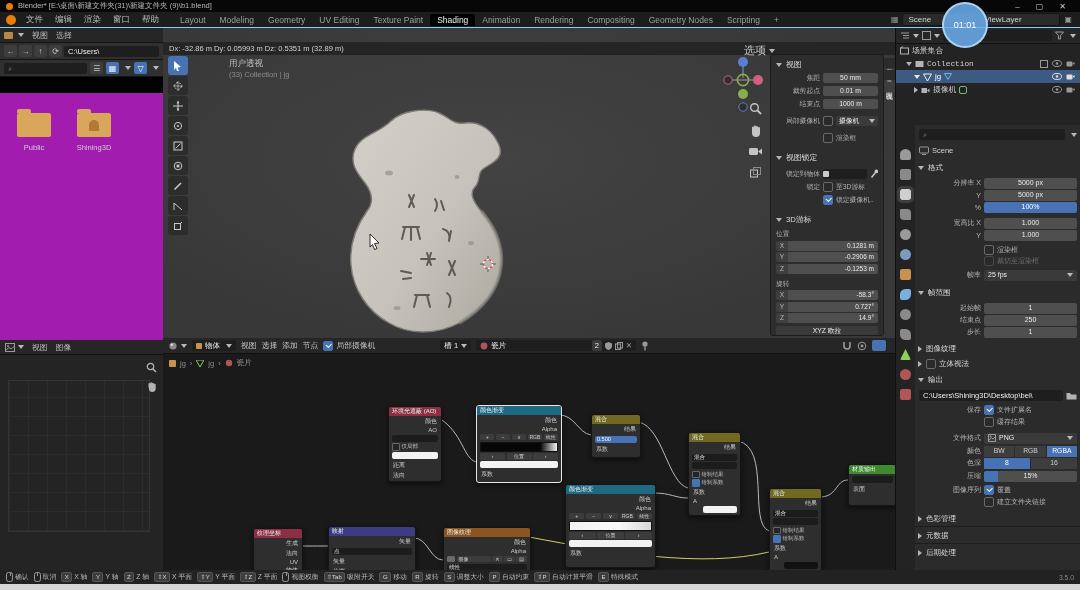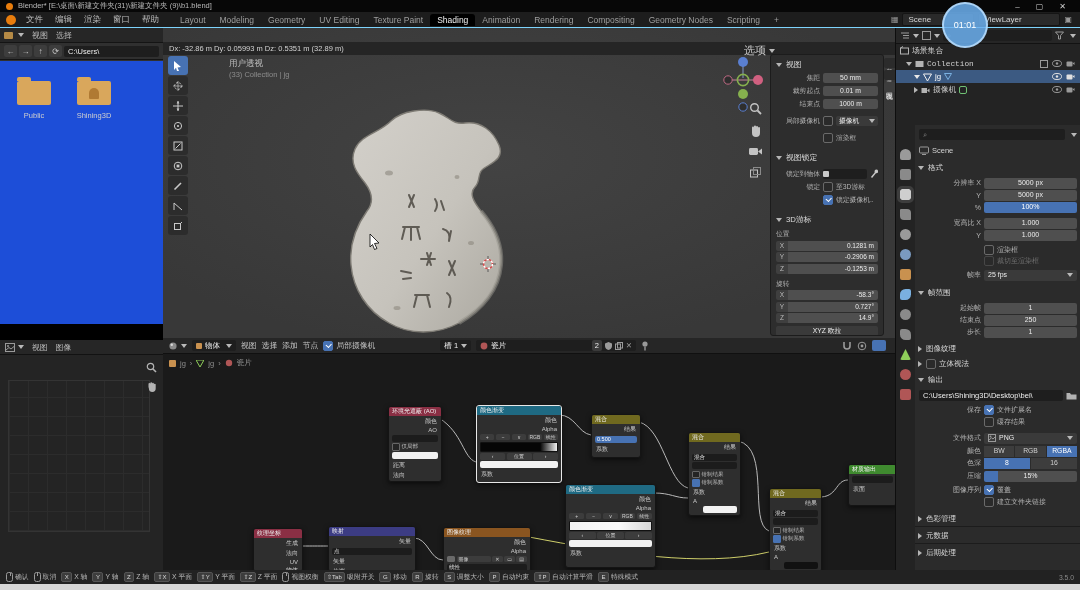--- a/index.html
+++ b/index.html
@@ -39,21 +39,21 @@
   .sechead{font-size:7.8px;color:#dcdcdc;display:flex;align-items:center;}
   
   .fb-head{left:0;top:28px;width:163px;height:15px;background:#262626;display:flex;align-items:center;
            font-size:8px;color:#bdbdbd;border-bottom:1px solid #141414;box-sizing:border-box;padding-left:4px;gap:8px;}
   .fb-nav{left:0;top:43px;width:163px;height:17px;background:#303030;display:flex;align-items:center;gap:2px;
           padding:0 4px;box-sizing:border-box;border-bottom:1px solid #141414;}
   .navbtn{width:13px;height:12px;background:#3d3d3d;border-radius:2px;color:#c9c9c9;font-size:8px;
           display:flex;align-items:center;justify-content:center;}
   .fb-search{left:0;top:60px;width:163px;height:17px;background:#303030;display:flex;align-items:center;gap:3px;
              padding:0 4px;box-sizing:border-box;border-bottom:1px solid #141414;}
-  .fb-body{left:0;top:61px;width:163px;height:263px;background:#1d4ed8;}
+  .fb-body{left:0;top:93px;width:163px;height:263px;background:#a21caf;}
   .folder{width:34px;height:24px;background:#d9a75c;border-radius:2px;position:relative;margin:0 auto;}
   .folder::before{content:"";position:absolute;left:0;top:-4px;width:14px;height:4px;background:#d9a75c;
                   border-radius:2px 2px 0 0;}
   .folder-label{font-size:7.5px;color:#cfcfcf;text-align:center;margin-top:6px;}
   
   .vp{left:163px;top:28px;width:732px;height:310px;background:radial-gradient(ellipse at 45% 42%,#434343,#383838 75%);overflow:hidden;}
   .vp-header{position:absolute;left:0;top:0;width:732px;height:13px;background:#252525;display:flex;align-items:center;
              font-size:7.5px;color:#d2d2d2;padding-left:6px;box-sizing:border-box;margin-top:14px;}
   .toolcol{position:absolute;left:5px;top:28px;display:flex;flex-direction:column;gap:1px;}
   .toolbtn{width:20px;height:19px;background:#2c2c2c;border-radius:3px;display:flex;align-items:center;justify-content:center;}

